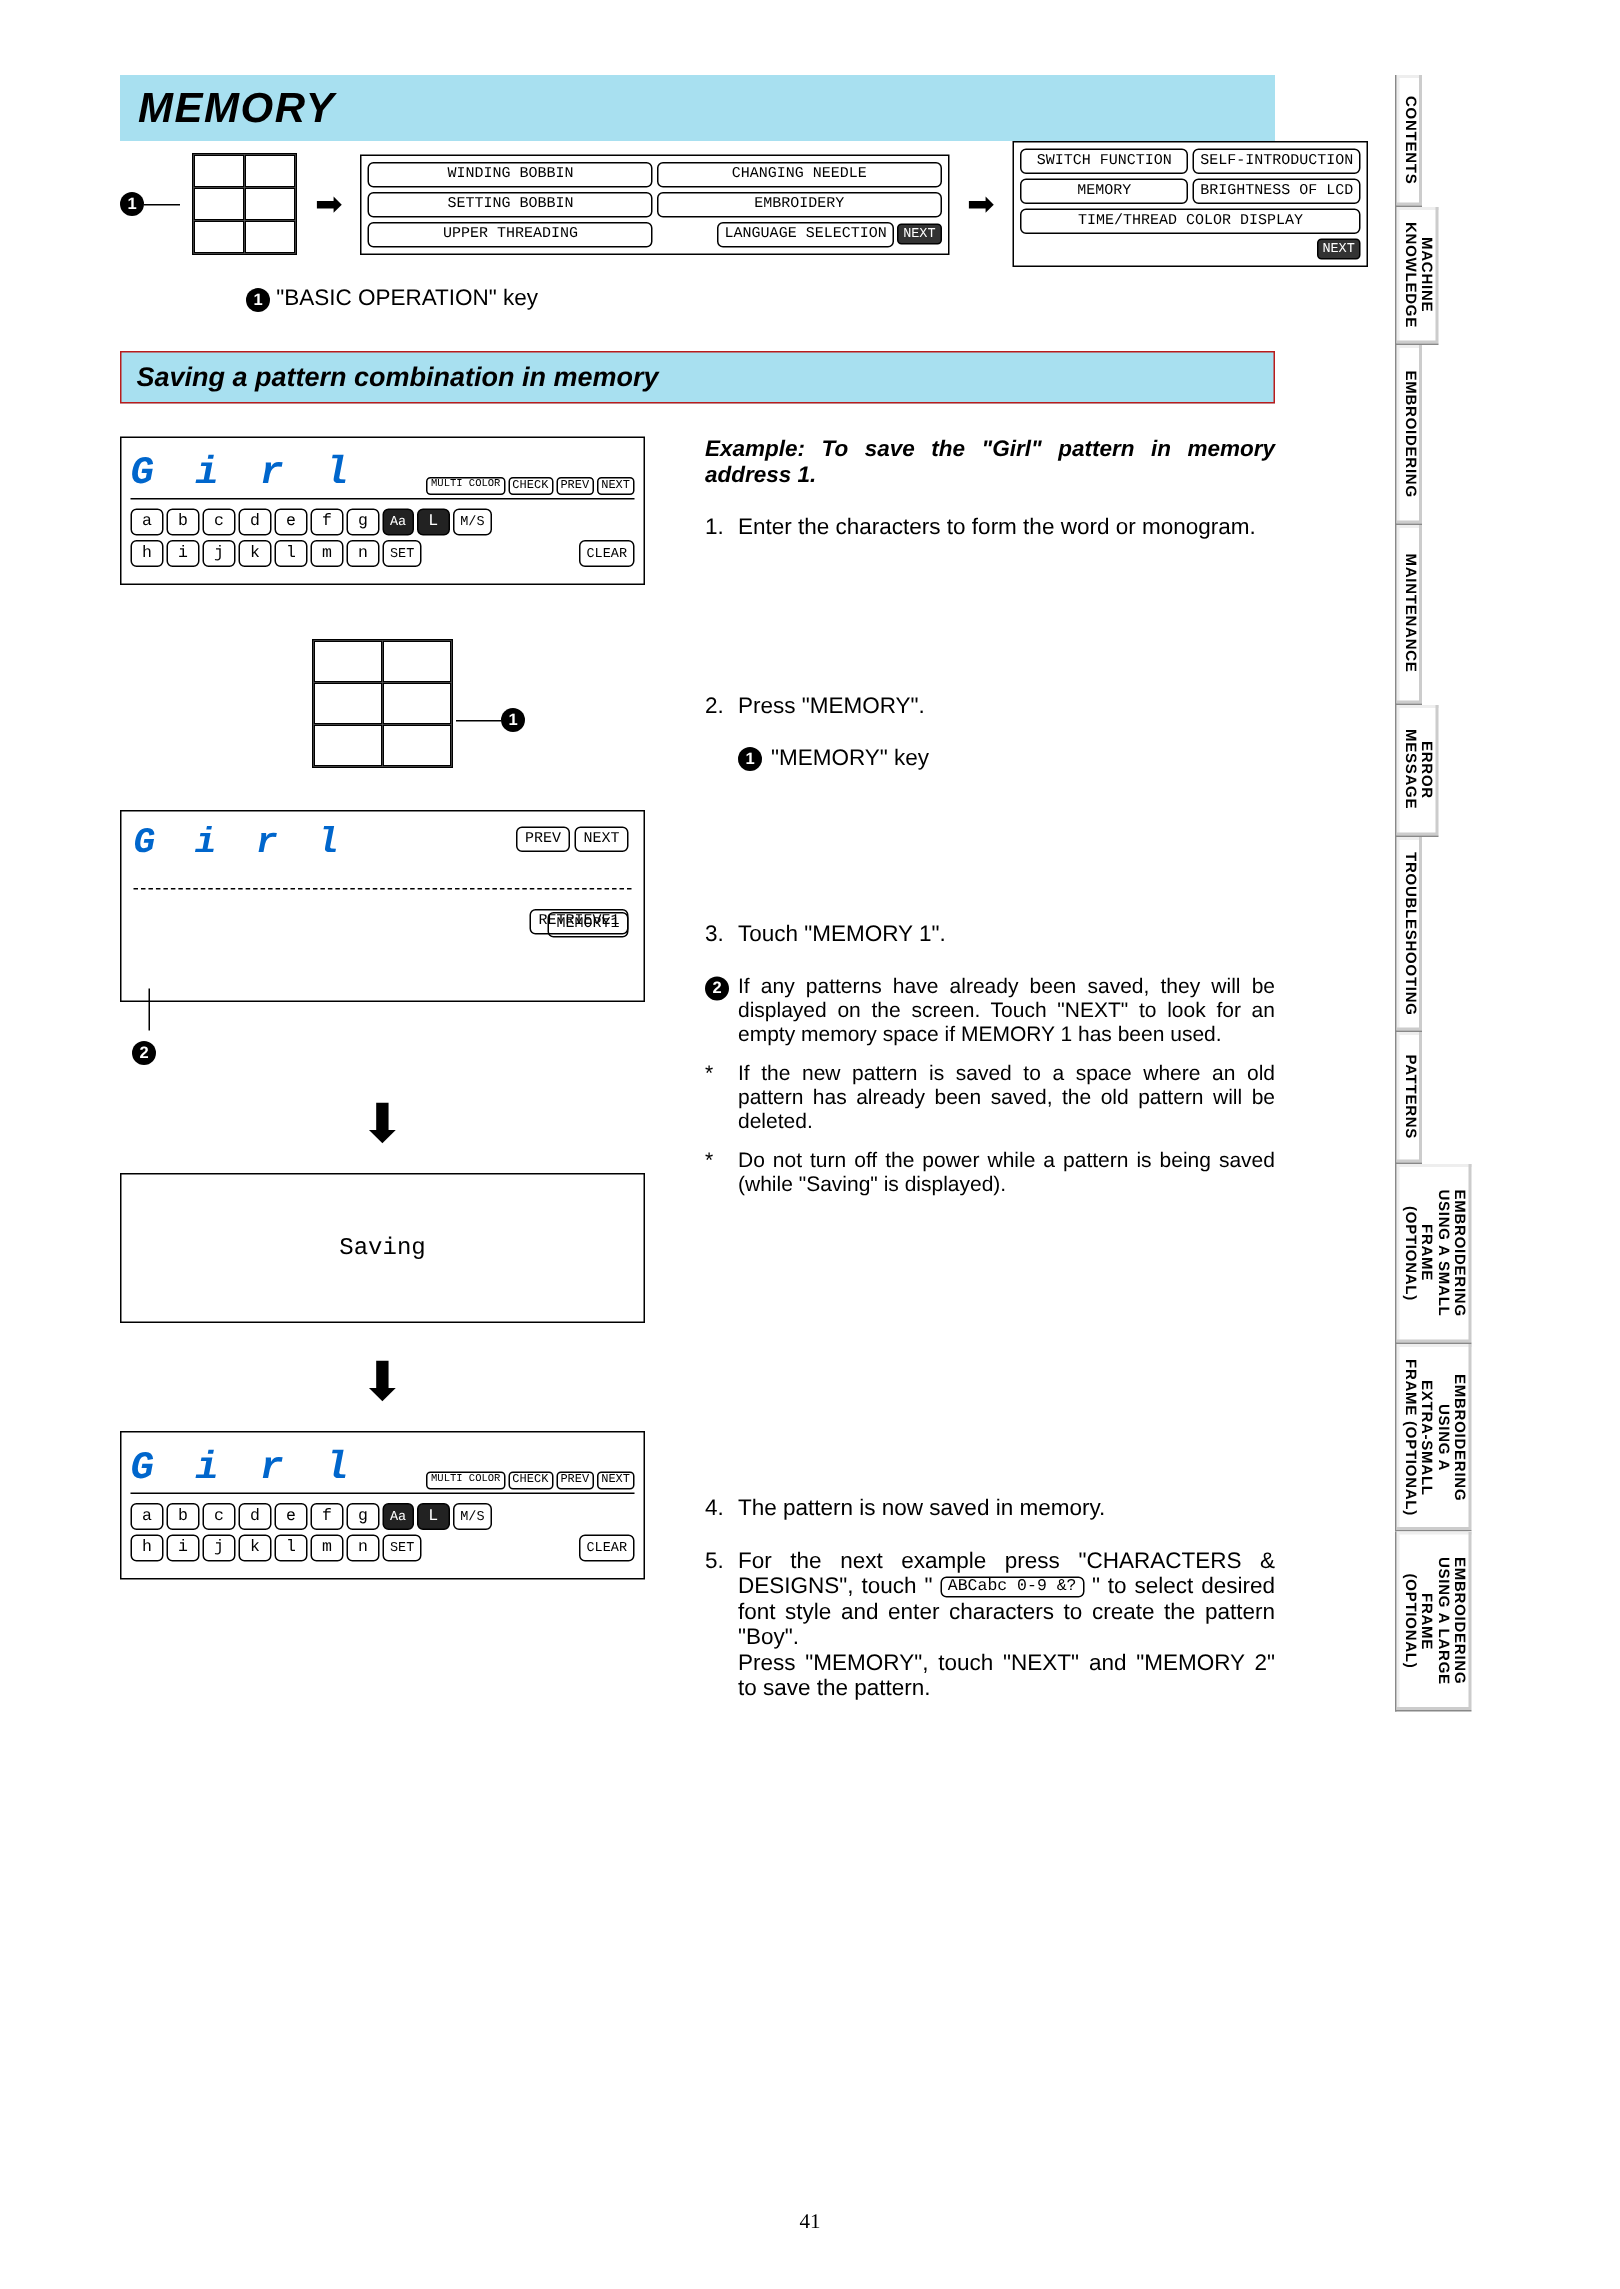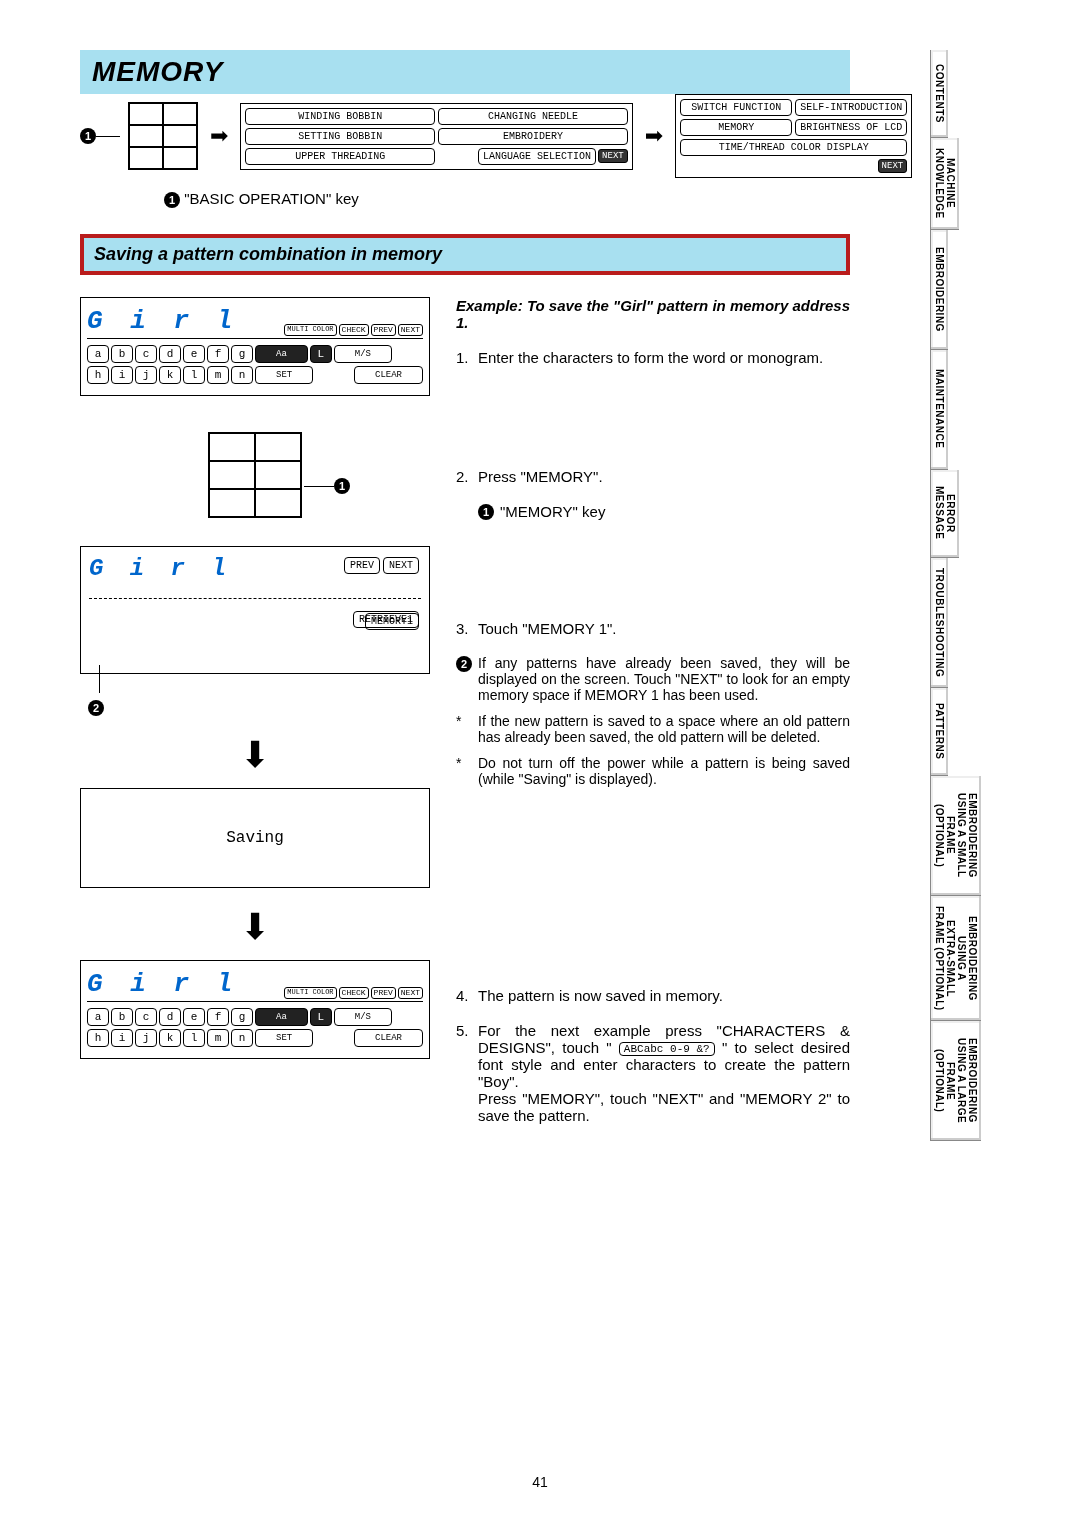--- a/index.html
+++ b/index.html
@@ -89,31 +89,31 @@
   .callout-line {
     width: 24px;
     border-top: 1px solid #000;
   }
   .callout-text {
     font-size: 15px;
     margin: 6px 0 26px 84px;
   }
   .section-band {
     background: #a8e0f0;
-    border: 4px solid #b91c1c;
+    border: 1px solid #b91c1c;
     padding: 6px 10px;
     font-size: 18px;
     font-weight: bold;
     font-style: italic;
     width: 770px;
     margin-bottom: 22px;
   }
   .two-col {
     display: flex;
-    gap: 26px;
+    gap: 40px;
     width: 770px;
   }
   .left-col { width: 350px; flex-shrink: 0; }
   .right-col { flex: 1; font-size: 15px; }
   .right-col .example {
     font-weight: bold;
     font-style: italic;
     margin-bottom: 18px;
     text-align: justify;
   }
@@ -154,21 +154,21 @@
     border: 1px solid #000;
     border-radius: 4px;
     width: 22px;
     height: 18px;
     font-size: 11px;
     display: flex;
     align-items: center;
     justify-content: center;
   }
   .key.dark { background: #222; color:#fff; }
-  .key.wide { width: auto; padding: 0 20px; font-size: 9px; }
+  .key.wide { width: auto; padding: 0 4px; font-size: 9px; }
   
   .mem-area {
     position: relative;
     display: flex;
     flex-direction: column;
     align-items: center;
     margin: 36px 0 28px 0;
   }
   .mem-grid-small {
     display: grid;
@@ -234,20 +234,21 @@
     padding: 0 4px;
     font-family: "Courier New", monospace;
     vertical-align: middle;
   }
   .page-num {
     position: absolute;
     bottom: 36px;
     left: 50%;
     transform: translateX(-50%);
     font-size: 14px;
+    font-family: Liberation Serif, serif;
   }
   
   .side-tabs {
     position: absolute;
     right: 0;
     top: 50px;
     width: 150px;
   }
   .tab {
     writing-mode: vertical-rl;

